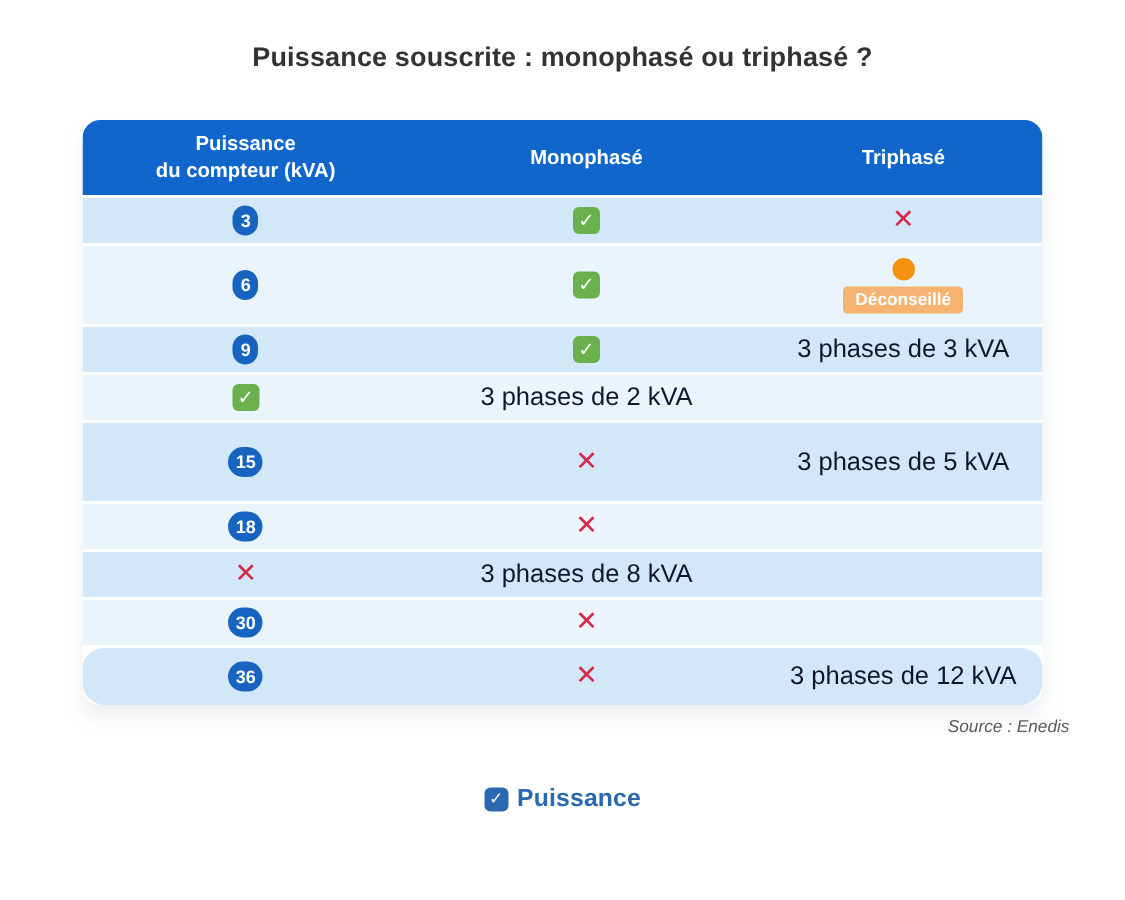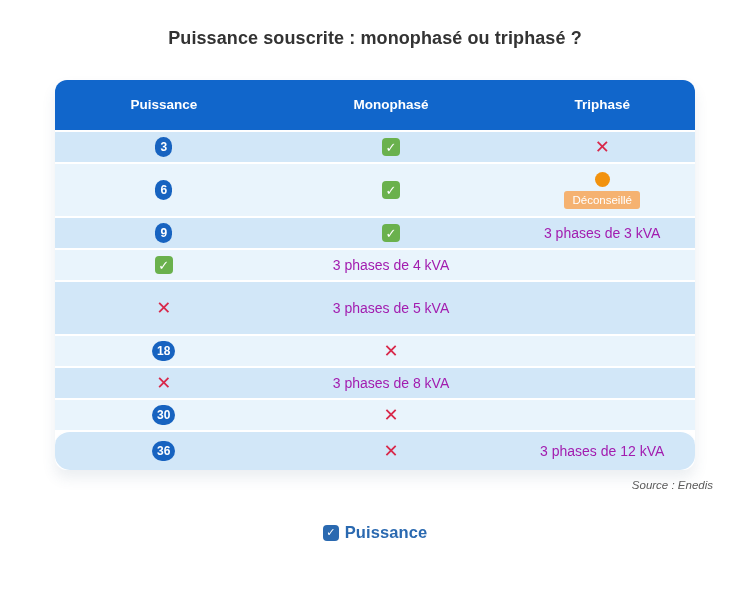--- a/index.html
+++ b/index.html
@@ -30,24 +30,24 @@
     min-width:13px; padding:3px 5px; border-radius:10px; text-align:center; line-height:1.2; }
 
   .check { width:18px; height:18px; background:#6ab14d; color:#ffffff; border-radius:4px;
     display:inline-flex; align-items:center; justify-content:center;
     font-size:13px; font-weight:700; font-family:"DejaVu Sans", sans-serif; }
 
   .cross { color:#d8284a; font-size:18px; line-height:1; font-family:"DejaVu Sans", sans-serif; }
 
   .dot { width:15px; height:15px; border-radius:50%; background:#f2920e; }
 
-  .warn-badge { background:#f5b271; color:#ffffff; font-weight:400; font-size:11.5px;
+  .warn-badge { background:#f5b271; color:#ffffff; font-weight:700; font-size:11.5px;
     padding:3px 8px; border-radius:3px; margin-top:4px; white-space:nowrap; }
 
-  .cell-text { color:#a21caf; font-size:14px; }
+  .cell-text { color:#0f172a; font-size:17px; }
 
   .source { width:676px; margin:9px auto 16px auto; text-align:right; font-style:italic;
     font-size:11.5px; color:#5a5a5a; }
 
   .footer { display:flex; align-items:center; justify-content:center; gap:6px; margin-top:32px; }
   .logo-box { width:16px; height:16px; background:#2a69b0; border-radius:4px;
     display:inline-flex; align-items:center; justify-content:center;
     color:#ffffff; font-size:11px; font-weight:700; font-family:"DejaVu Sans", sans-serif; }
   .brand-name { color:#2a69b0; font-weight:700; font-size:16.5px; letter-spacing:0.1px; }
 </style>
@@ -55,20 +55,21 @@
 <body>
 
 <div class="page">
 
   <h1 class="title">Puissance souscrite : monophasé ou triphasé ?</h1>
 
   <section class="table-wrap">
     <div class="thead grid-row">
       <div class="th">
         <div>Puissance</div>
+        <div>du compteur (kVA)</div>
       </div>
       <div class="th">Monophasé</div>
       <div class="th">Triphasé</div>
     </div>
     <div id="rows">
         <div class="row grid-row dark">
           <div class="cell">
             <span class="kva-badge">3</span>
           </div>
           <div class="cell">
@@ -99,24 +100,27 @@
           </div>
           <div class="cell">
             <span class="cell-text">3 phases de 3 kVA</span>
           </div>
         </div>
         <div class="row grid-row light">
           <div class="cell">
             <span class="check">✓</span>
           </div>
           <div class="cell">
-            <span class="cell-text">3 phases de 4 kVA</span>
+            <span class="cell-text">3 phases de 2 kVA</span>
           </div>
         </div>
         <div class="row grid-row dark tall">
+          <div class="cell">
+            <span class="kva-badge">15</span>
+          </div>
           <div class="cell">
             <span class="cross">✕</span>
           </div>
           <div class="cell">
             <span class="cell-text">3 phases de 5 kVA</span>
           </div>
         </div>
         <div class="row grid-row light">
           <div class="cell">
             <span class="kva-badge">18</span>

